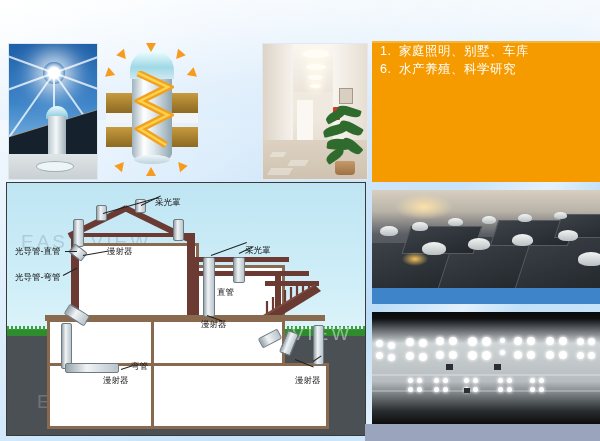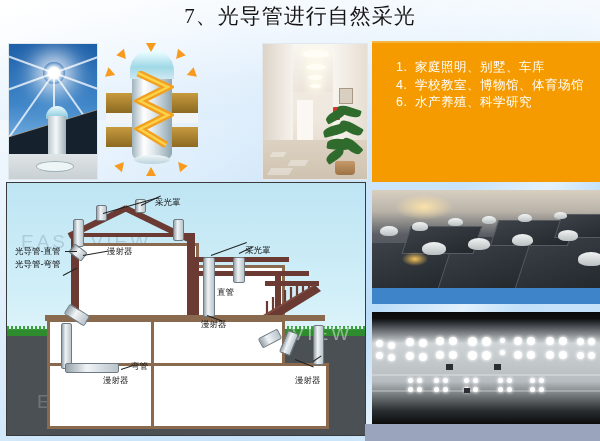--- a/index.html
+++ b/index.html
@@ -98,21 +98,21 @@
   .ph3 .plant{position:absolute;right:2px;bottom:4px;width:42px;height:70px;}
   .ph3 .leaf{position:absolute;background:#2f6b2c;border-radius:50% 10% 50% 10%;}
   .ph3 .pot{position:absolute;left:12px;bottom:0;width:20px;height:14px;
             background:linear-gradient(180deg,#c69a6a,#9d7345);border-radius:2px 2px 4px 4px;}
 
   
   .obox{position:absolute;left:372px;top:41px;width:228px;height:139px;
         background:#f59b00;border-top:2px solid #f0b640;
         color:#ffffff;overflow:hidden;}
   .obox .ohead{font-size:12px;padding:4px 0 1px 10px;letter-spacing:1px;}
-  .obox ol{list-style:none;margin:16px;padding:0 0 0 8px;}
+  .obox ol{list-style:none;margin:0;padding:0 0 0 8px;}
   .obox li{font-size:12.5px;line-height:17.5px;white-space:nowrap;letter-spacing:.5px;}
   .obox li .num{display:inline-block;width:19px;}
 
   
   .diag{position:absolute;left:6px;top:182px;width:358px;height:252px;
         border:1px solid #3a3a3a;overflow:hidden;
         background:linear-gradient(180deg,#bfe5f3 0%,#cfeef8 40%,#e6f6fb 72%,#ffffff 100%);}
   .diag .ground{position:absolute;left:0;top:150px;width:358px;height:102px;background:#4b5055;}
   .diag .grass{position:absolute;left:0;top:146px;width:358px;height:7px;background:#2e8b2e;}
   .diag .grass:after{content:"";position:absolute;left:0;top:-3px;width:358px;height:4px;
@@ -157,21 +157,20 @@
 </head>
 <body>
 
 <div class="slide">
 
   <div class="swoosh sw1"></div>
   <div class="swoosh sw2"></div>
   <div class="swoosh sw3"></div>
   <div class="swoosh sw4"></div>
 
-  <div class="title">7、光导管进行自然采光</div>
 
   <div class="ph1">
     <div class="sun"></div>
     <div class="ray" style="transform:rotate(0deg)"></div>
     <div class="ray" style="transform:rotate(35deg)"></div>
     <div class="ray" style="transform:rotate(-35deg)"></div>
     <div class="ray" style="transform:rotate(70deg)"></div>
     <div class="ray" style="transform:rotate(-70deg)"></div>
     <div class="ray" style="transform:rotate(110deg)"></div>
     <div class="ray" style="transform:rotate(-110deg)"></div>
@@ -234,23 +233,20 @@
       <div class="pot"></div>
     </div>
   </div>
 
   <div class="obox">
     <ol>
       <li>
         <span class="num">1.</span><span>家庭照明、别墅、车库</span>
       </li>
       <li>
-        <span class="num">4.</span><span>学校教室、博物馆、体育场馆</span>
-      </li>
-      <li>
         <span class="num">6.</span><span>水产养殖、科学研究</span>
       </li>
     </ol>
   </div>
 
   <div class="diag">
     <div class="ground"></div>
     <div class="grass"></div>
     <div class="wm wm1">EAST VIEW</div>
     <div class="wm wm2">EAST VIEW</div>
@@ -312,21 +308,21 @@
     <div class="ldr" style="left:134px;top:22px;width:22px;transform:rotate(-26deg);"></div>
     <div class="dlbl" style="left:148px;top:14px;">采光罩</div>
 
     <div class="ldr" style="left:58px;top:68px;width:12px;"></div>
     <div class="dlbl" style="left:8px;top:63px;">光导管-直管</div>
 
     <div class="ldr" style="left:76px;top:72px;width:26px;transform:rotate(-10deg);"></div>
     <div class="dlbl" style="left:100px;top:63px;">漫射器</div>
 
     <div class="ldr" style="left:56px;top:92px;width:16px;transform:rotate(-28deg);"></div>
-    <div class="dlbl" style="left:8px;top:76px;">光导管-弯管</div>
+    <div class="dlbl" style="left:8px;top:89px;">光导管-弯管</div>
 
     <div class="ldr" style="left:204px;top:72px;width:38px;transform:rotate(-20deg);"></div>
     <div class="ldr" style="left:232px;top:70px;width:16px;transform:rotate(-26deg);"></div>
     <div class="dlbl" style="left:238px;top:62px;">采光罩</div>
 
     <div class="dlbl" style="left:210px;top:104px;">直管</div>
 
     <div class="ldr" style="left:200px;top:132px;width:16px;transform:rotate(20deg);"></div>
     <div class="dlbl" style="left:194px;top:136px;">漫射器</div>
 

